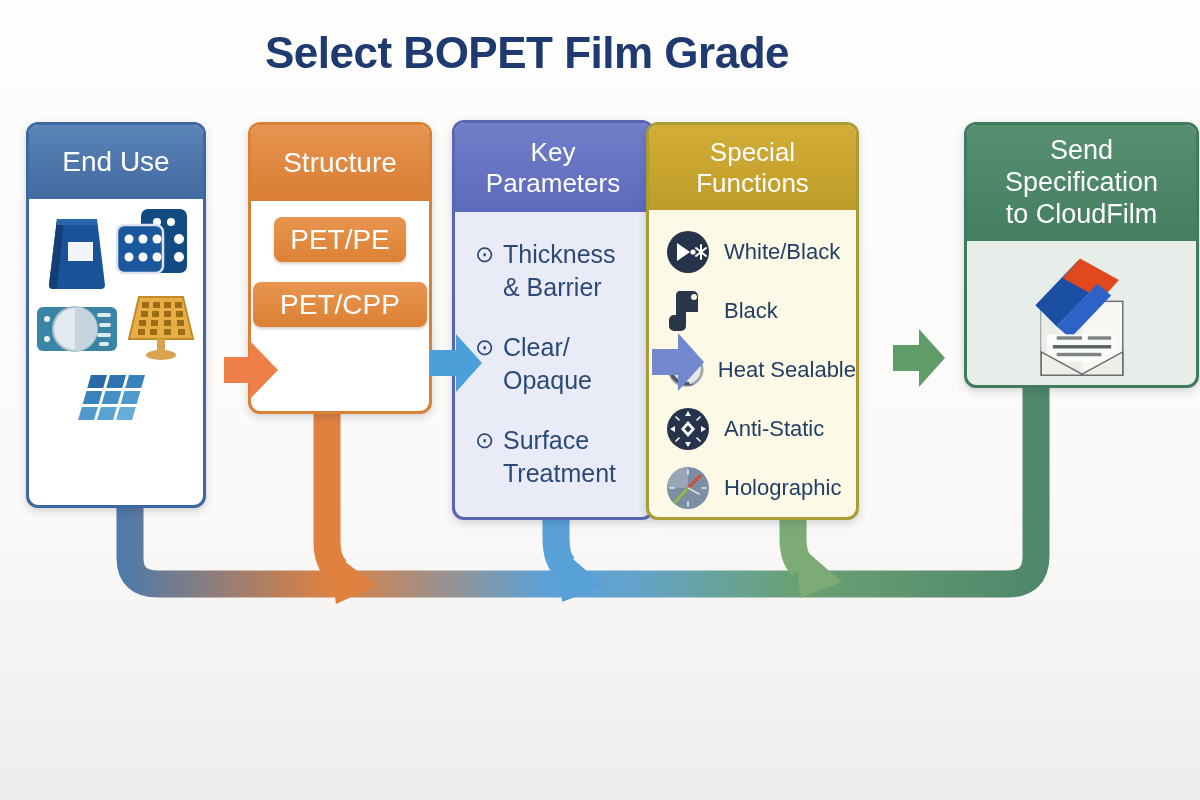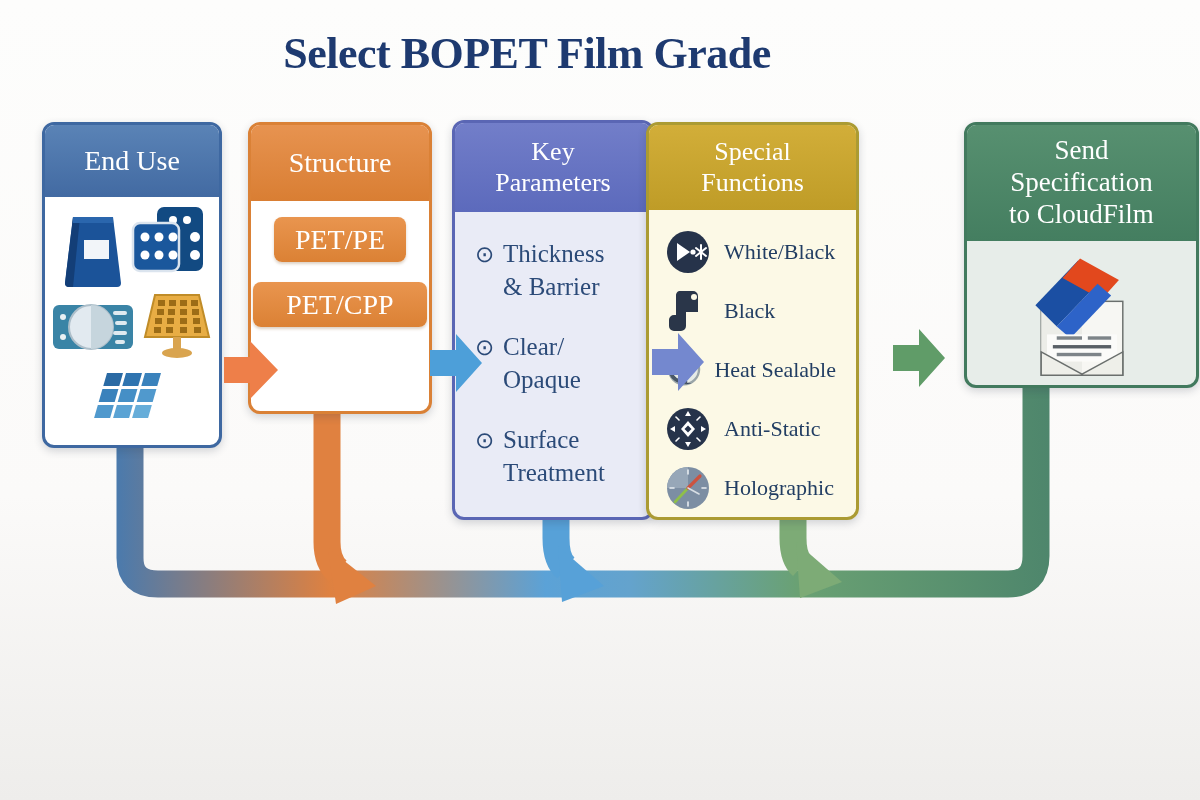--- a/index.html
+++ b/index.html
@@ -1,37 +1,37 @@
 <!DOCTYPE html>
 <html><head>
 <meta charset="utf-8">
 <style>
   html,body{margin:0;padding:0;background:#e9e8e6;}
   .stage{
     position:relative;width:1200px;height:800px;overflow:hidden;
     background:linear-gradient(180deg,#fdfdfc 0%,#fbfaf9 62%,#eeedeb 100%);
-    font-family:Liberation Serif, serif;
+    font-family:Liberation Sans, sans-serif;
   }
   .title{
     position:absolute;left:527px;top:28px;transform:translateX(-50%);
     font-size:44px;font-weight:bold;color:#1e3a70;letter-spacing:-0.5px;white-space:nowrap;z-index:2;
   }
   svg.connector{position:absolute;left:0;top:0;z-index:1;}
   svg.arrows{position:absolute;left:0;top:0;z-index:3;pointer-events:none;}
   .col{
     position:absolute;box-sizing:border-box;border-radius:12px;z-index:2;
     box-shadow:0 3px 8px rgba(40,50,70,.20);display:flex;flex-direction:column;
   }
   .col-header{
     border-radius:9px 9px 0 0;color:#fff;display:flex;align-items:center;justify-content:center;
     text-align:center;white-space:pre-line;line-height:1.18;
   }
   .col-body{flex:1;border-radius:0 0 9px 9px;position:relative;}
   
-  #col1{left:42px;top:122px;width:180px;height:326px;border:3px solid #3e68a1;background:#fff;}
+  #col1{left:26px;top:122px;width:180px;height:386px;border:3px solid #3e68a1;background:#fff;}
   #col1 .col-header{height:74px;background:linear-gradient(180deg,#5a83b6,#426aa2);font-size:28px;}
   
   #col2{left:248px;top:122px;width:184px;height:292px;border:3px solid #da8136;background:#fff;}
   #col2 .col-header{height:76px;background:linear-gradient(180deg,#e79350,#d97e33);font-size:28px;}
   .chip{
     display:block;margin:0 auto;color:#fff;text-align:center;border-radius:8px;border:0;
     background:linear-gradient(180deg,#e9954f,#db8134);font-family:inherit;
     box-shadow:0 2px 3px rgba(120,70,20,.25);cursor:pointer;
   }
   #chip1{width:132px;height:45px;font-size:28px;margin-top:16px;}
@@ -40,21 +40,21 @@
   #col3{left:452px;top:120px;width:202px;height:400px;border:3px solid #5a66b4;background:#e9ebf6;}
   #col3 .col-header{height:94px;background:linear-gradient(180deg,#727ec9,#5c6abc);font-size:26px;}
   .kp-list{padding:26px 10px 0 20px;}
   .kp-item{display:grid;grid-template-columns:28px 1fr;margin-bottom:28px;color:#2b4a78;
     font-size:25px;line-height:1.3;}
   .kp-bullet{font-size:23px;padding-top:2px;color:#2b4a78;}
   .kp-text{white-space:pre-line;}
   
   #col4{left:646px;top:122px;width:213px;height:398px;border:3px solid #ab9b33;background:#fcf9e6;}
   #col4 .col-header{height:90px;background:linear-gradient(180deg,#d2ae39,#bf9c27);font-size:26px;}
-  .sf-list{padding:12px 20px 0 16px;}
+  .sf-list{padding:12px 0 0 16px;}
   .sf-row{display:flex;align-items:center;gap:13px;height:59px;}
   .sf-label{font-size:22px;color:#223e63;white-space:nowrap;}
   
   #col5{left:928px;top:122px;width:235px;height:266px;border:3px solid #427a5e;background:#e7ede9;margin-left:36px;}
   #col5 .col-header{height:116px;background:linear-gradient(180deg,#579070,#447e60);font-size:27px;}
   #col5 .col-body{display:flex;align-items:center;justify-content:center;}
   .caption{
     position:absolute;left:0;right:0;top:640px;text-align:center;z-index:2;
     font-size:31px;color:#4d6377;line-height:1.55;white-space:pre-line;
   }

